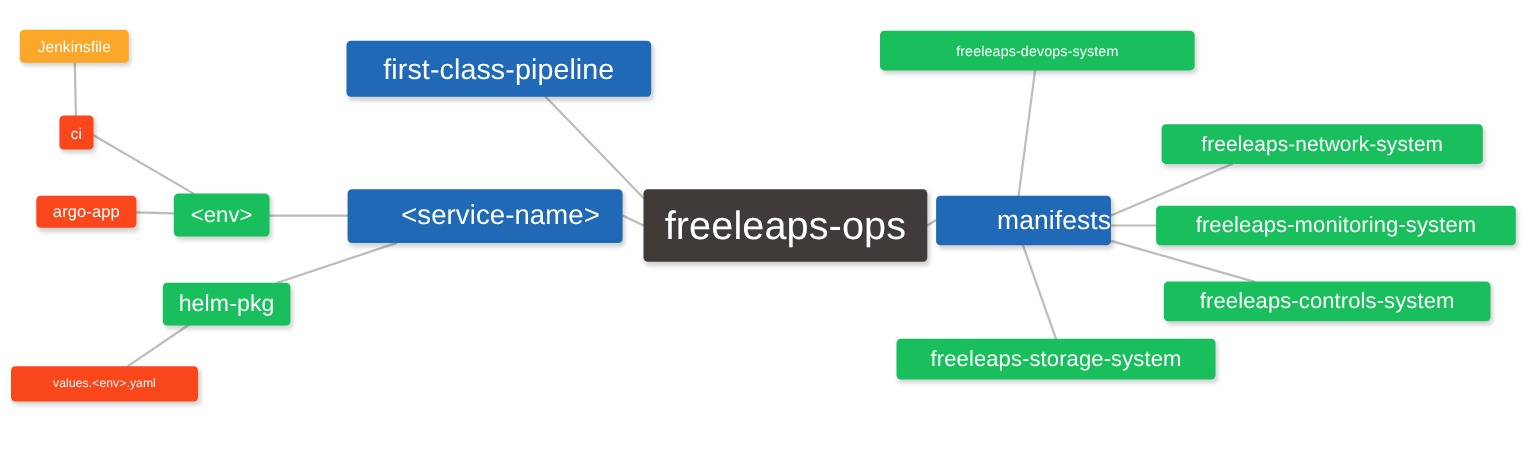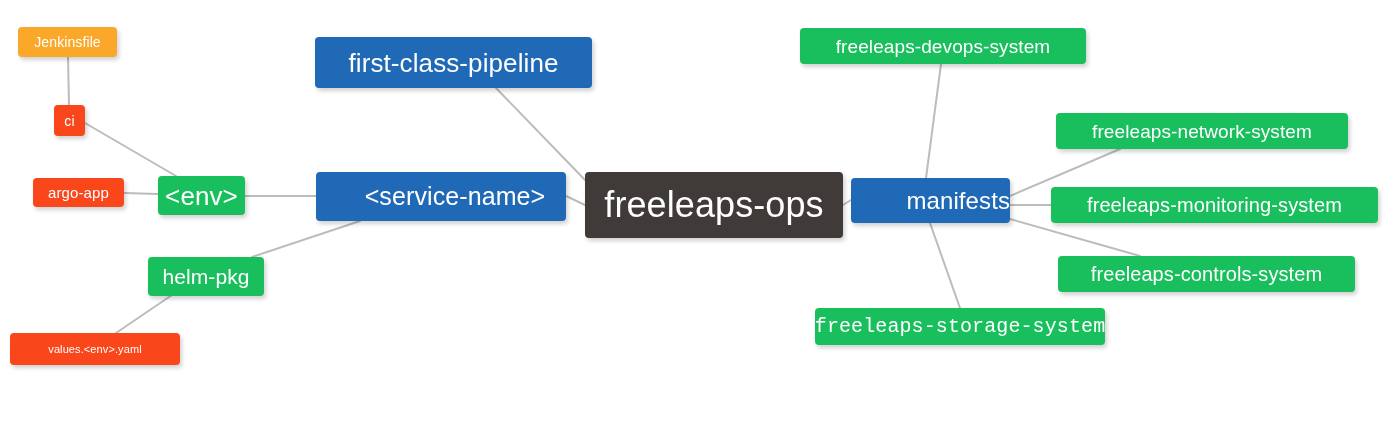--- a/index.html
+++ b/index.html
@@ -63,47 +63,47 @@
       </div>
       <div class="node" style="left: 316px; top: 172px; width: 250px; height: 49px; background: rgb(32, 105, 182); font-size: 25px; padding-left: 28px;">
         <span>&lt;service-name&gt;</span>
       </div>
       <div class="node" style="left: 315px; top: 37px; width: 277px; height: 51px; background: rgb(32, 105, 182); font-size: 26px;">
         <span>first-class-pipeline</span>
       </div>
       <div class="node" style="left: 851px; top: 178px; width: 159px; height: 45px; background: rgb(32, 105, 182); font-size: 24px; justify-content: flex-end;">
         <span>manifests</span>
       </div>
-      <div class="node" style="left: 158px; top: 176px; width: 87px; height: 39px; background: rgb(25, 191, 93); font-size: 26px;">
+      <div class="node" style="left: 158px; top: 176px; width: 87px; height: 39px; background: rgb(25, 191, 93); font-size: 20px;">
         <span>&lt;env&gt;</span>
       </div>
       <div class="node" style="left: 148px; top: 257px; width: 116px; height: 39px; background: rgb(25, 191, 93); font-size: 21px;">
         <span>helm-pkg</span>
       </div>
       <div class="node" style="left: 33px; top: 178px; width: 91px; height: 29px; background: rgb(249, 70, 27); font-size: 15px;">
         <span>argo-app</span>
       </div>
       <div class="node" style="left: 10px; top: 333px; width: 170px; height: 32px; background: rgb(249, 70, 27); font-size: 11px;">
         <span>values.&lt;env&gt;.yaml</span>
       </div>
       <div class="node" style="left: 54px; top: 105px; width: 31px; height: 31px; background: rgb(249, 70, 27); font-size: 14px;">
         <span>ci</span>
       </div>
       <div class="node" style="left: 18px; top: 27px; width: 99px; height: 30px; background: rgb(251, 167, 42); font-size: 14px;">
         <span>Jenkinsfile</span>
       </div>
-      <div class="node" style="left: 800px; top: 28px; width: 286px; height: 36px; background: rgb(25, 191, 93); font-size: 19px;">
+      <div class="node" style="left: 800px; top: 28px; width: 286px; height: 36px; background: rgb(25, 191, 93); font-size: 13px;">
         <span>freeleaps-devops-system</span>
       </div>
       <div class="node" style="left: 1056px; top: 113px; width: 292px; height: 36px; background: rgb(25, 191, 93); font-size: 19px;">
         <span>freeleaps-network-system</span>
       </div>
       <div class="node" style="left: 1051px; top: 187px; width: 327px; height: 36px; background: rgb(25, 191, 93); font-size: 20px;">
         <span>freeleaps-monitoring-system</span>
       </div>
       <div class="node" style="left: 1058px; top: 256px; width: 297px; height: 36px; background: rgb(25, 191, 93); font-size: 20px;">
         <span>freeleaps-controls-system</span>
       </div>
-      <div class="node" style="left: 815px; top: 308px; width: 290px; height: 37px; background: rgb(25, 191, 93); font-size: 20px; font-family: Liberation Mono, monospace;">
+      <div class="node" style="left: 815px; top: 308px; width: 290px; height: 37px; background: rgb(25, 191, 93); font-size: 20px;">
         <span>freeleaps-storage-system</span>
       </div>
     </div>
 </div>
 
 </body></html>

